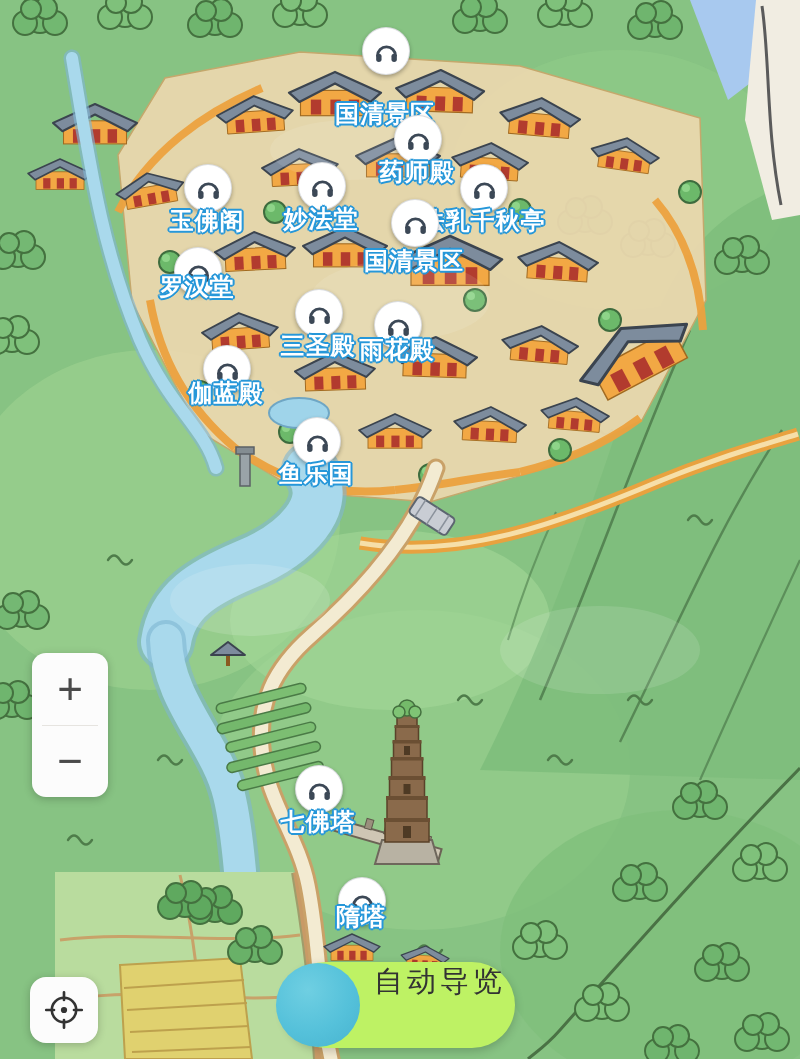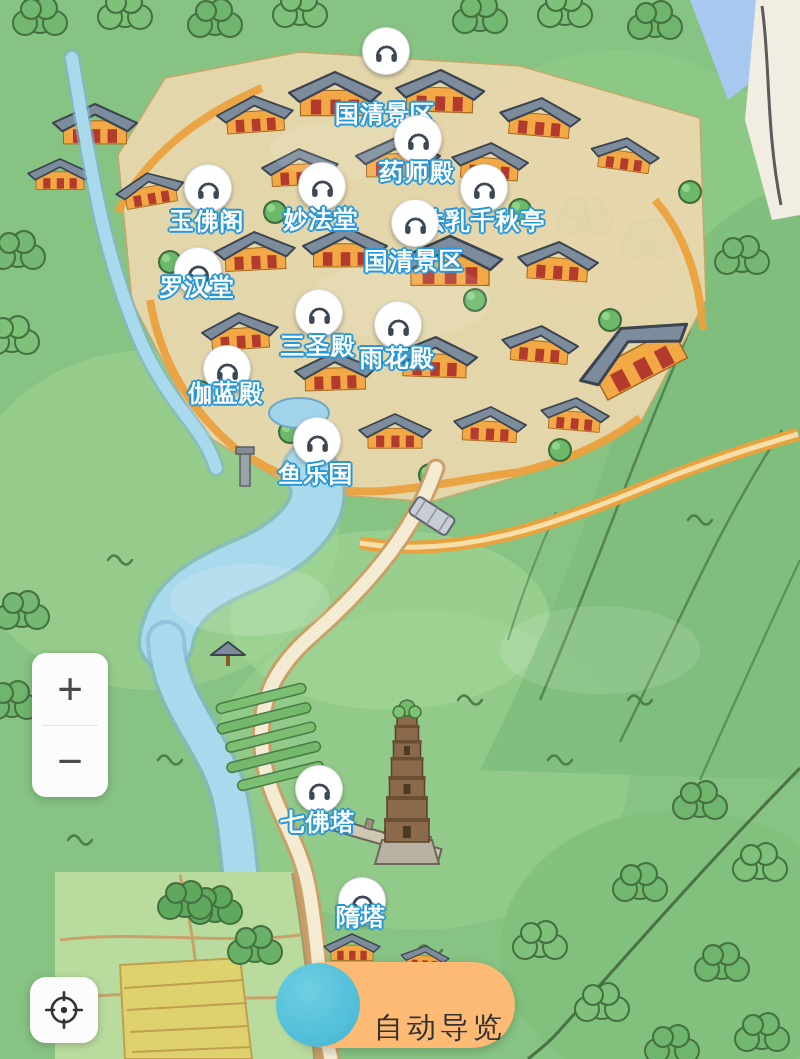--- a/index.html
+++ b/index.html
@@ -47,22 +47,22 @@
   .locate-btn{
     position:absolute;left:30px;top:977px;width:68px;height:66px;border-radius:16px;border:none;
     background:#FCFCFC;box-shadow:0 2px 8px rgba(0,0,0,.22);cursor:pointer;
     display:flex;align-items:center;justify-content:center;padding:0;
   }
   .locate-btn svg{width:40px;height:40px;display:block;}
 
   
   .auto-tour{
     position:absolute;left:283px;top:962px;width:232px;height:86px;border-radius:43px;
-    background:#fdba74;box-shadow:0 3px 10px rgba(0,0,0,.20);
-    display:flex;align-items:flex-end;cursor:pointer;
+    background:#bef264;box-shadow:0 3px 10px rgba(0,0,0,.20);
+    display:flex;align-items:flex-start;cursor:pointer;
   }
   .tour-circle{
     position:absolute;left:-7px;top:1px;width:84px;height:84px;border-radius:50%;
     background:radial-gradient(circle at 38% 32%,#6FCFE2 0%,#55C1DA 55%,#47B3CF 100%);
   }
   .tour-label{
     flex:1;margin-left:82px;text-align:center;
     font-size:29px;color:#333333;letter-spacing:4px;font-weight:500;
   }
 </style>
@@ -379,21 +379,21 @@
       <div class="poi-label" style="top: 21px; text-align: center;">三圣殿</div>
     </div>
       <div class="poi" style="left: 397px; top: 324px;">
       <div class="poi-circle">
         <svg viewBox="0 0 24 24" xmlns="http://www.w3.org/2000/svg">
           <path d="M4 15 a8 8 0 0 1 16 0" fill="none" stroke="#3C4856" stroke-width="2.6"></path>
           <rect x="2.8" y="13" width="4.8" height="7.4" rx="2.4" fill="#3C4856"></rect>
           <rect x="16.4" y="13" width="4.8" height="7.4" rx="2.4" fill="#3C4856"></rect>
         </svg>
       </div>
-      <div class="poi-label" style="top: 21px; text-align: center;">雨花殿</div>
+      <div class="poi-label" style="top: 13px; text-align: center;">雨花殿</div>
     </div>
       <div class="poi" style="left: 226px; top: 368px;">
       <div class="poi-circle">
         <svg viewBox="0 0 24 24" xmlns="http://www.w3.org/2000/svg">
           <path d="M4 15 a8 8 0 0 1 16 0" fill="none" stroke="#3C4856" stroke-width="2.6"></path>
           <rect x="2.8" y="13" width="4.8" height="7.4" rx="2.4" fill="#3C4856"></rect>
           <rect x="16.4" y="13" width="4.8" height="7.4" rx="2.4" fill="#3C4856"></rect>
         </svg>
       </div>
       <div class="poi-label" style="top: 12px;">伽蓝殿</div>

